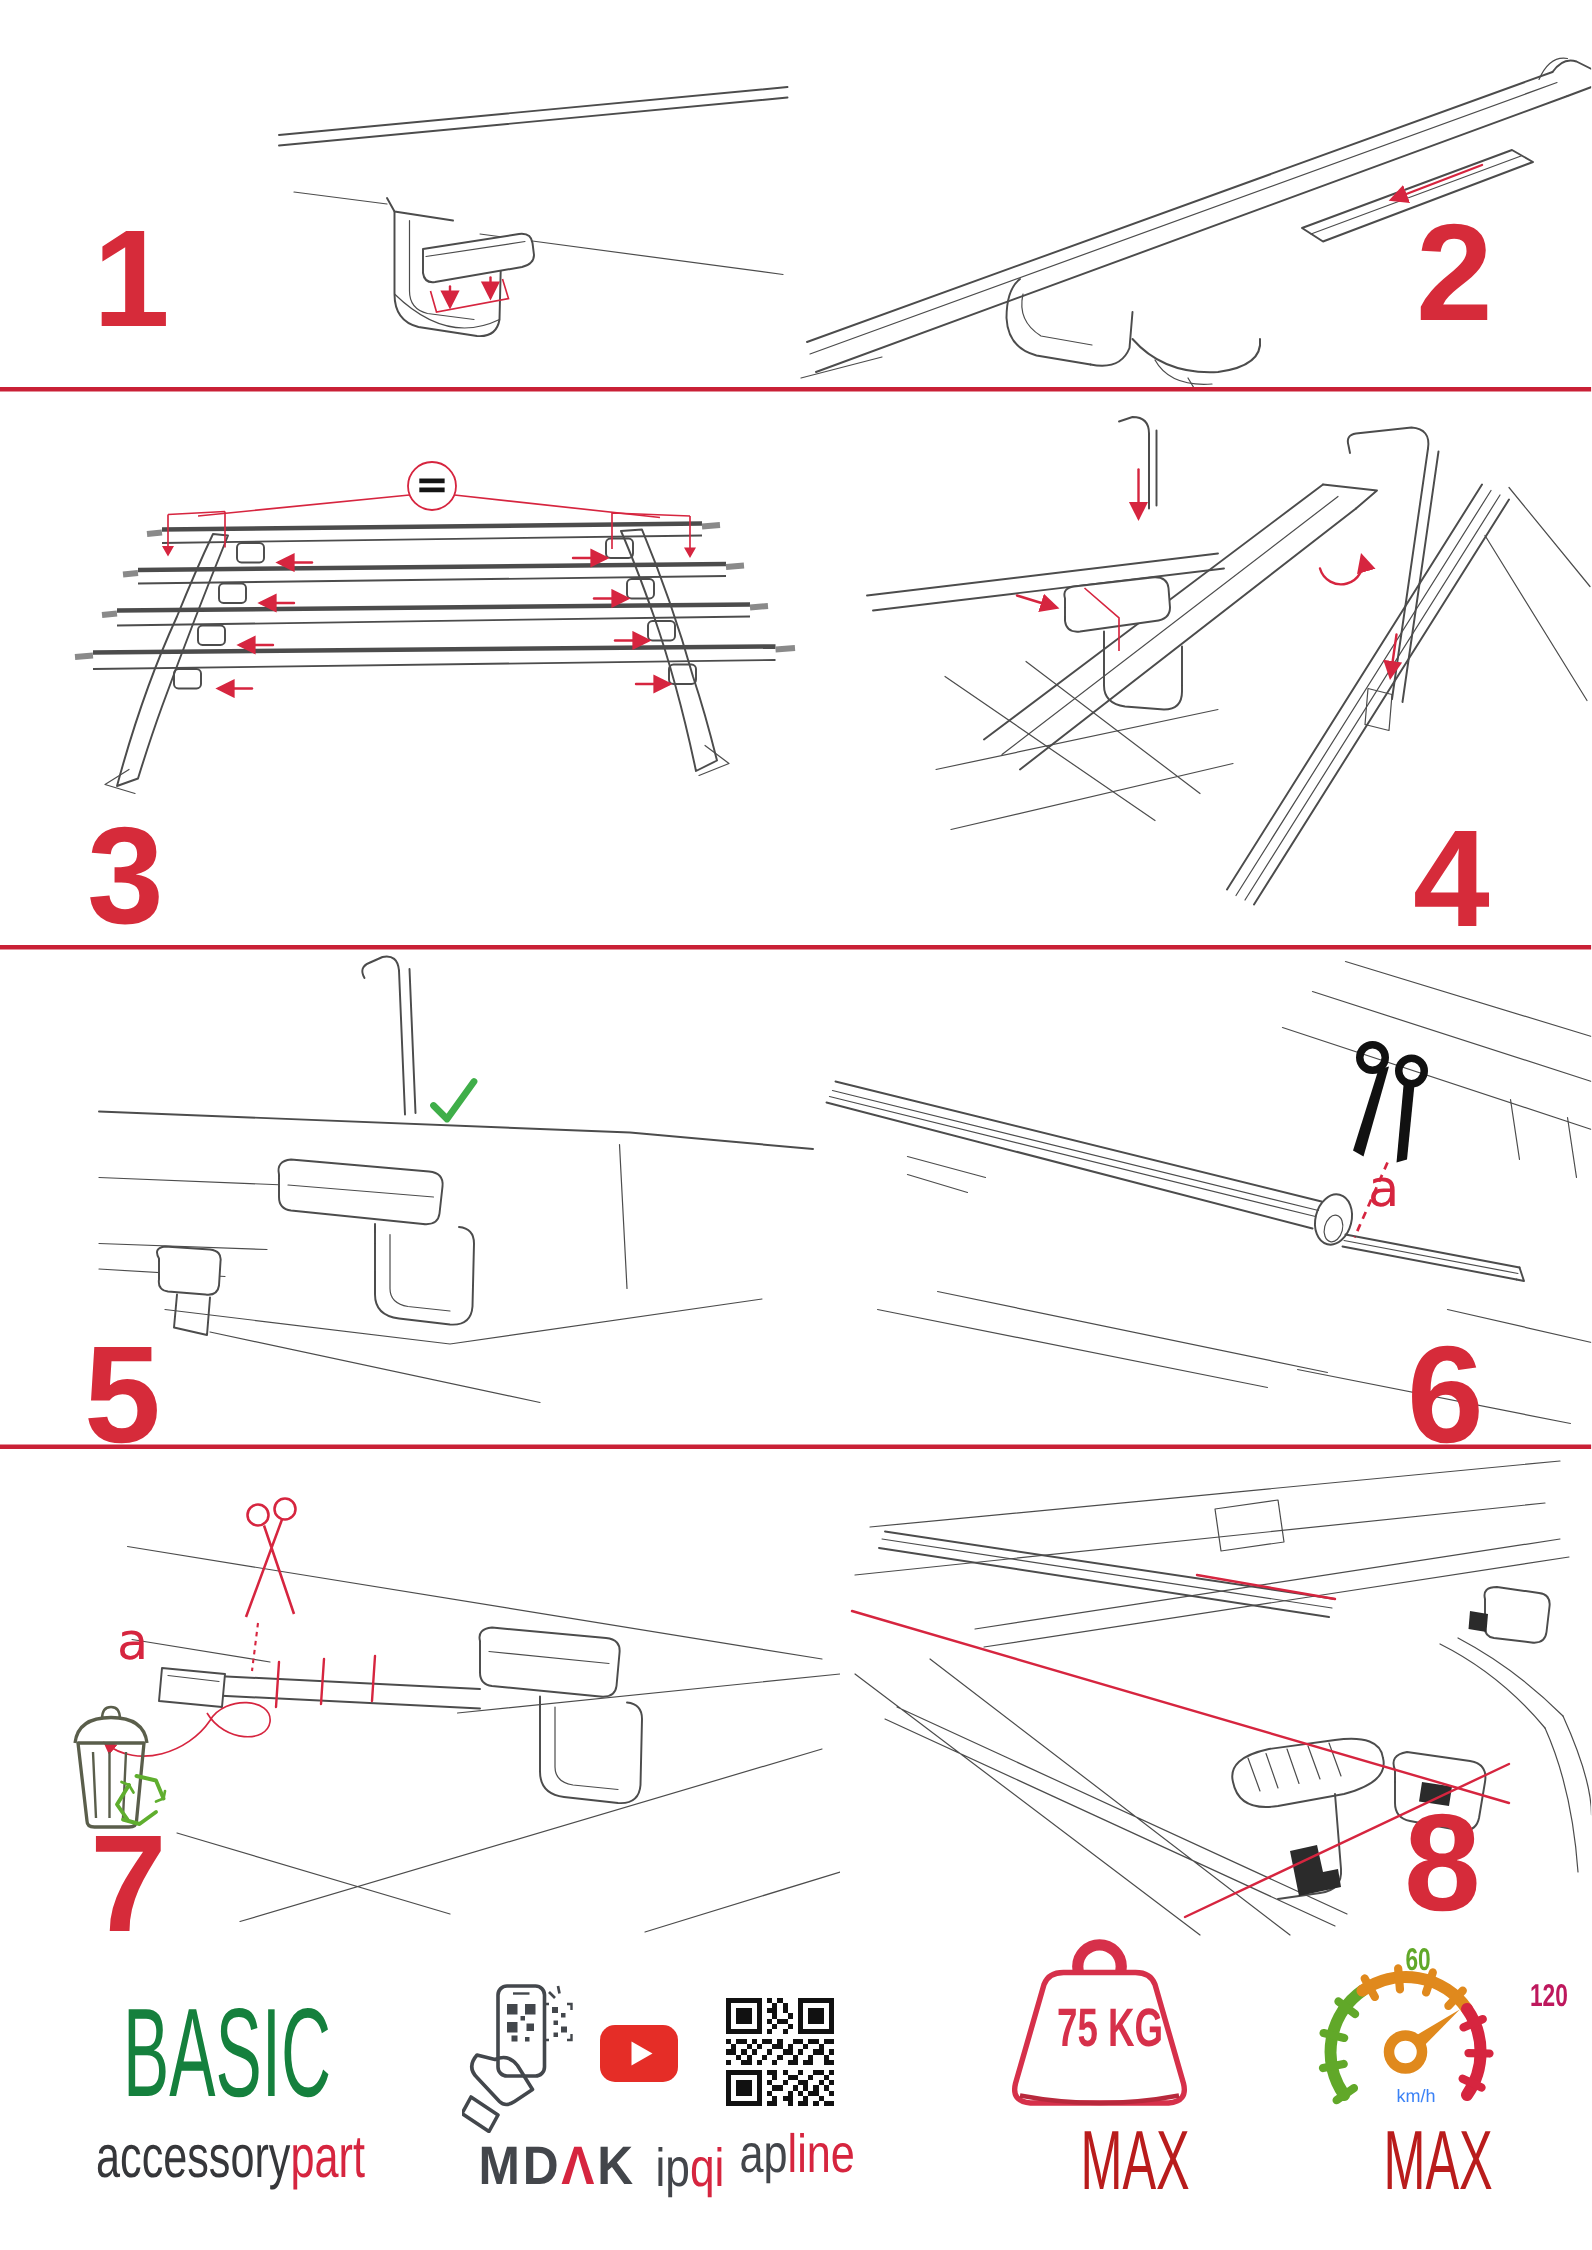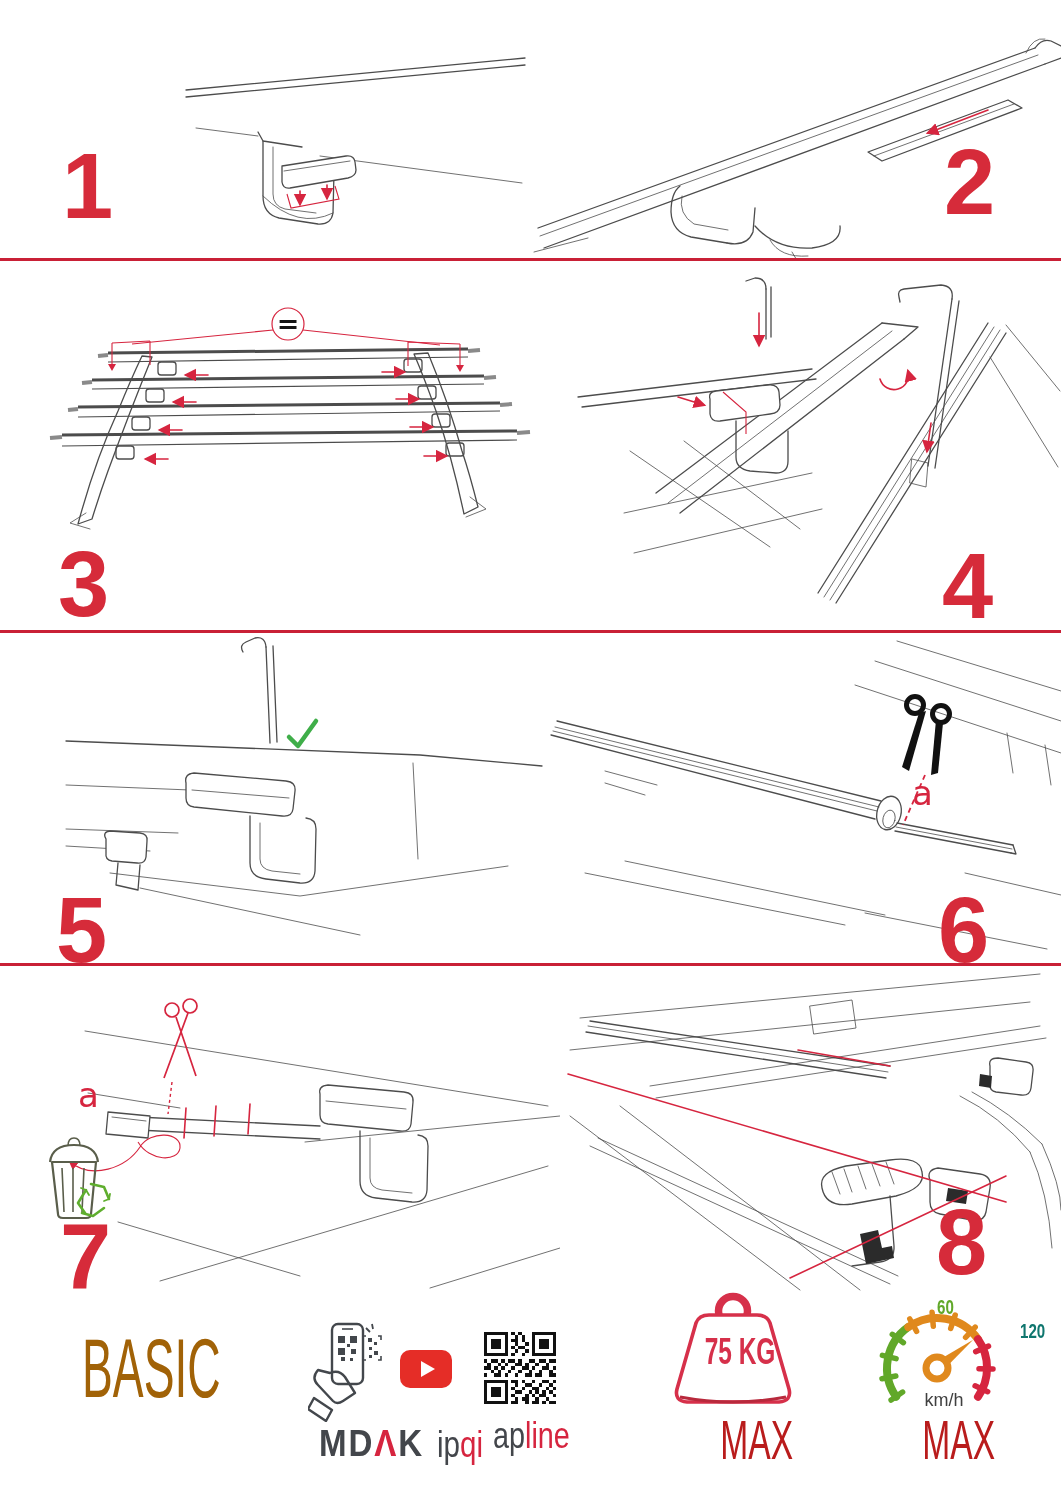--- a/index.html
+++ b/index.html
@@ -13,31 +13,31 @@
   .redthin{stroke:#d6253f;fill:none;stroke-width:1.1;}
   .divider{position:absolute;left:0;width:1061px;height:3px;background:#c92036;}
   .num{position:absolute;font-family:"Liberation Sans",sans-serif;font-weight:700;
        font-size:92px;line-height:1;color:#d62b3a;}
   .cutlabel{position:absolute;font-family:"DejaVu Sans",sans-serif;font-size:34px;
        color:#d6253f;line-height:1;}
   .eq{position:absolute;width:36px;text-align:center;font-family:"DejaVu Sans",sans-serif;
        font-weight:700;font-size:27px;color:#141414;line-height:1;}
   .cnd{display:inline-block;transform-origin:0 50%;white-space:nowrap;}
   .basic{position:absolute;left:82px;top:1326px;font-size:84px;line-height:1;
-       color:#a16207;font-weight:400;}
+       color:#15803d;font-weight:400;}
   .accpart{position:absolute;left:64px;top:1418px;font-size:40px;line-height:1;color:#36373a;}
   .accpart .r, .logo .r{color:#d6253f;}
   .logo{position:absolute;font-size:36px;line-height:1;color:#43464b;font-weight:700;margin-left:31px;}
   .kgtext{position:absolute;left:688px;top:1334px;width:96px;text-align:center;
        font-size:36px;line-height:1;color:#d6304a;font-weight:700;}
   .maxtext{position:absolute;width:92px;text-align:center;font-size:56px;line-height:1;
        color:#b91c1c;font-weight:500;}
   .gaugelabel{position:absolute;font-size:21px;line-height:1;font-weight:700;margin-left:44px;}
   .kmh{position:absolute;left:912px;top:1390px;width:64px;text-align:center;
-       font-size:18px;color:#404040;font-weight:400;}
+       font-size:12px;color:#3b82f6;font-weight:400;}
   .ctr{transform-origin:50% 50%;}
 </style>
 </head>
 <body>
 
 <div id="page">
 
   <svg style="left:0;top:0" width="530" height="258" viewBox="0 0 530 258">
     <defs>
       <marker id="ah" markerWidth="9" markerHeight="9" refX="6.5" refY="4" orient="auto">
@@ -296,20 +296,25 @@
       <path class="lnW" d="M370,214 Q366,204 378,202 L420,208 Q432,210 430,222 L426,246 Q424,256 412,254 L380,248 Q370,246 370,236 Z"></path>
       <path d="M388,222 L408,225 L406,238 L386,235 Z" fill="#2b2b2b"></path>
     </g>
     <path class="red" d="M8,108 L446,236" stroke-width="1.4"></path>
     <path class="red" d="M230,312 L446,210" stroke-width="1.4"></path>
   </svg>
   <div class="num" style="left:936px;top:1196px">8</div>
 
   <div class="basic">
     <span class="cnd" style="transform:scaleX(0.55)">BASIC</span>
+  </div>
+  <div class="accpart">
+    <span class="cnd" style="transform:scaleX(0.72)">
+      <span>accessory</span><span class="r">part</span>
+    </span>
   </div>
 
   <svg style="left:308px;top:1322px" width="78" height="100" viewBox="0 0 78 100">
     <g stroke="#43474c" stroke-width="2.4" fill="none" stroke-linejoin="round">
       <rect x="24" y="2" width="31" height="60" rx="6"></rect>
       <path d="M34,7 L45,7" stroke-width="1.6"></path>
       <path d="M58,6 L62,10 M64,2 L65,7" stroke-width="1.8"></path>
       <path d="M10,48 Q3,56 10,63 L25,79 Q29,83 35,79 L47,71 L37,55 Q31,47 22,51 Z"></path>
       <path d="M6,76 L24,88 L18,99 L0,87 Z"></path>
     </g>
@@ -396,21 +401,21 @@
         <path d="M44.6,43.3 L37.8,31 M61.3,38.2 L60.1,24.2 M78.7,40.3 L83.2,27 M93.6,49.3 L103.2,39.1" stroke="#e0891d"></path>
         <path d="M103.7,63.6 L116.5,58.1 M107,80.7 L121,81 M103.1,97.8 L115.7,103.7" stroke="#d6253f"></path>
       </g>
     </g>
     <polygon points="68.7,84.7 61.3,75.3 101.2,51.7" fill="#e0891d"></polygon>
     <circle cx="65" cy="80" r="11" fill="#fff" stroke="#e0891d" stroke-width="7"></circle>
   </svg>
   <div class="gaugelabel" style="left:893px;top:1296px;color:#61a829">
     <span class="cnd" style="transform:scaleX(0.72)">60</span>
   </div>
-  <div class="gaugelabel" style="left:976px;top:1320px;color:#0f766e">
+  <div class="gaugelabel" style="left:976px;top:1320px;color:#be185d">
     <span class="cnd" style="transform:scaleX(0.72)">120</span>
   </div>
   <div class="kmh">km/h</div>
   <div class="maxtext" style="left:898px;top:1412px;width:84px">
     <span class="cnd ctr" style="transform:scaleX(0.6)">MAX</span>
   </div>
 
 </div>
 
 </body></html>

